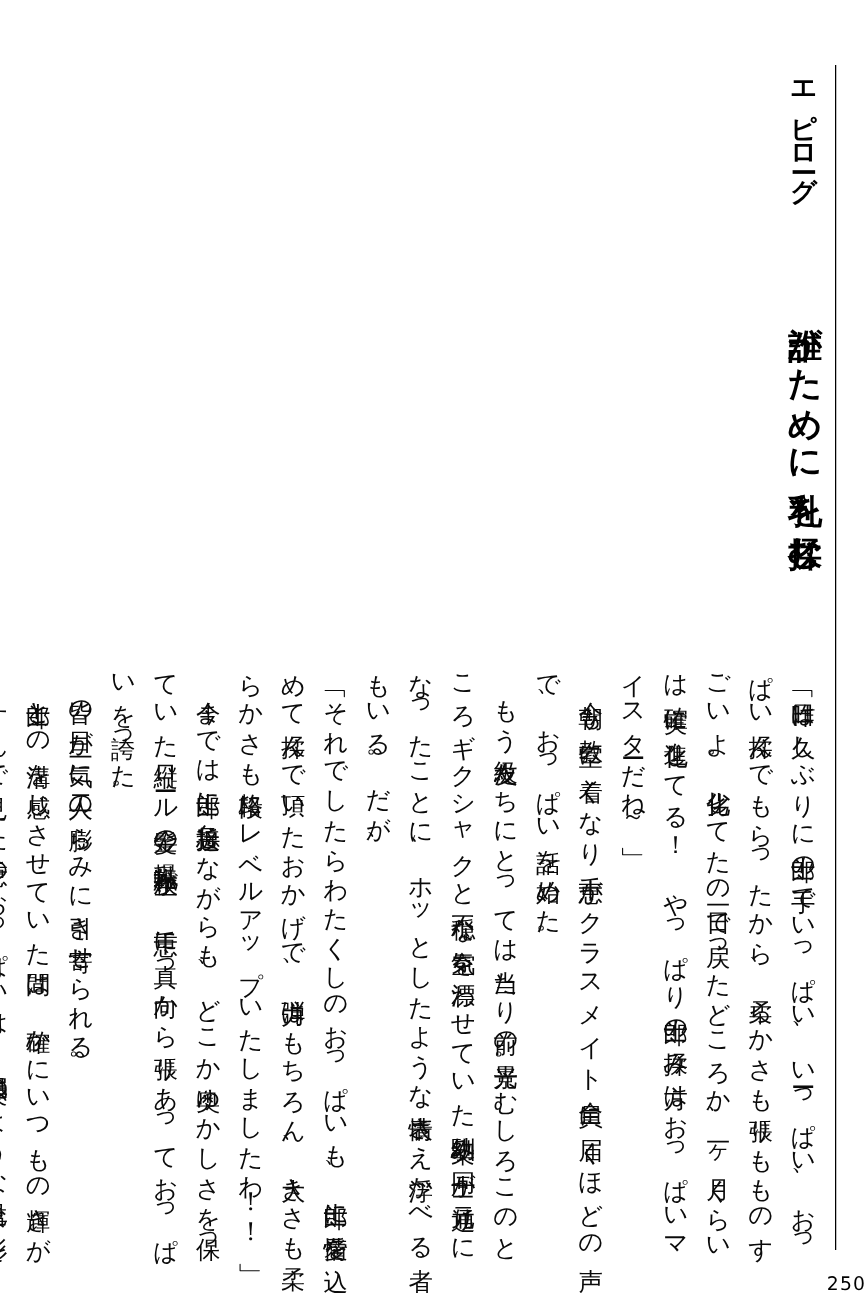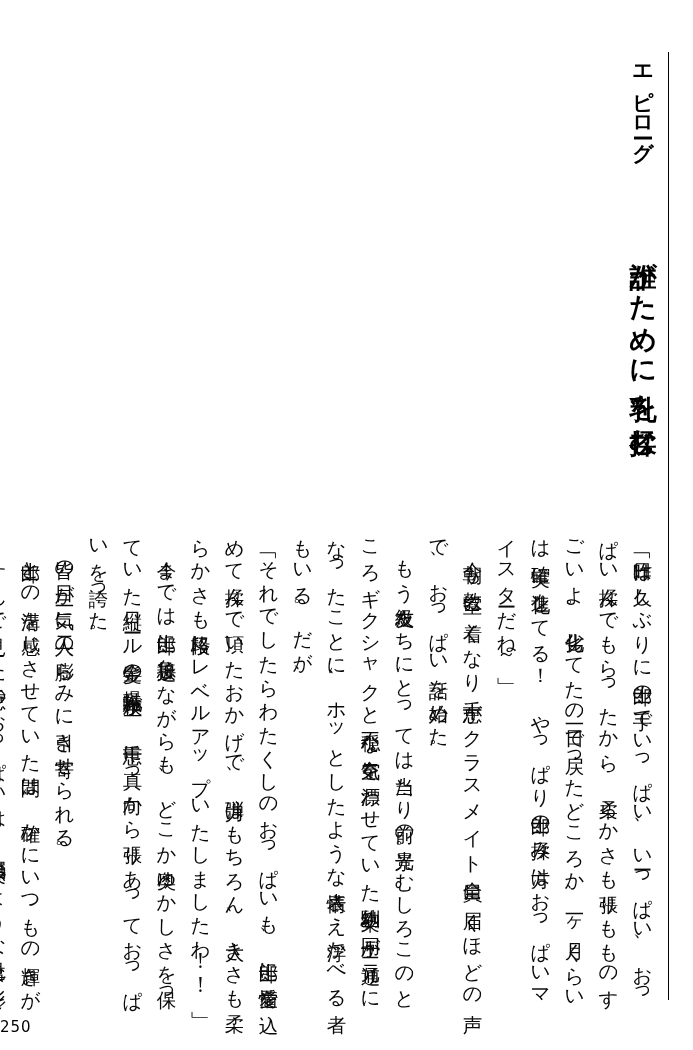--- a/index.html
+++ b/index.html
@@ -81,21 +81,21 @@
   .body-text p {
     margin: 0;
     padding: 0;
     text-indent: 1em;
   }
   .page-number {
     position: absolute;
     bottom: 14px;
     left: 0;
     width: 693px;
-    text-align: left;
+    text-align: right;
     font-family: "DejaVu Sans", "Liberation Sans", sans-serif;
     font-size: 15px;
     color: #000000;
     letter-spacing: 1px;
   }
 </style>
 </head>
 <body>
 
 <div class="page">

